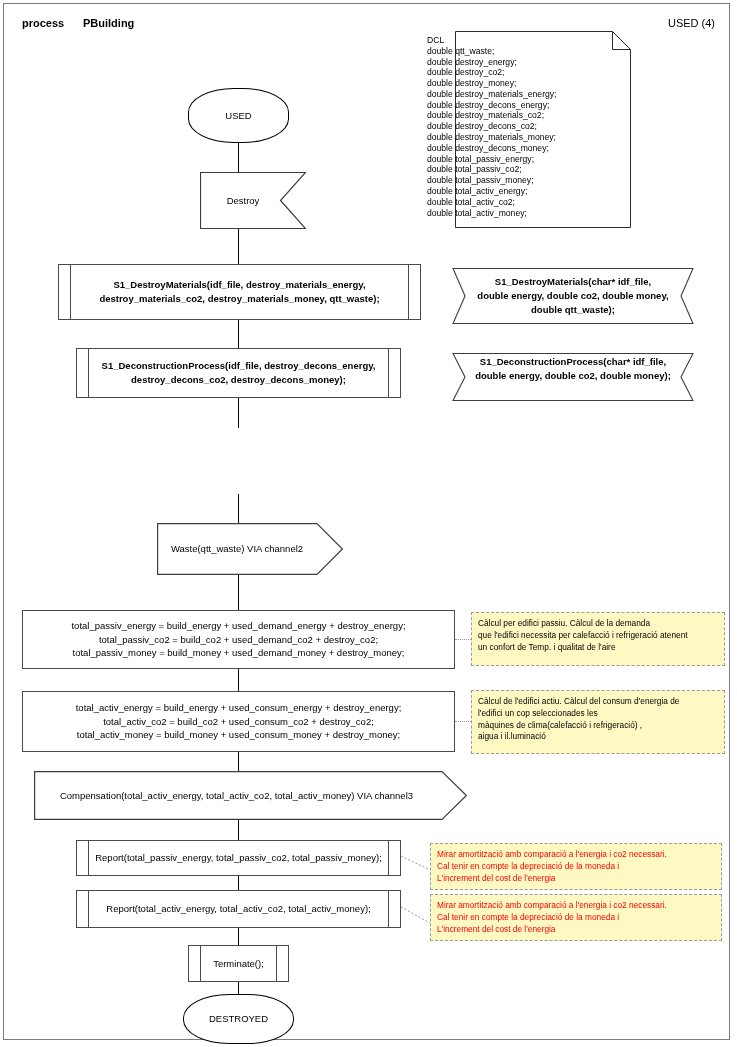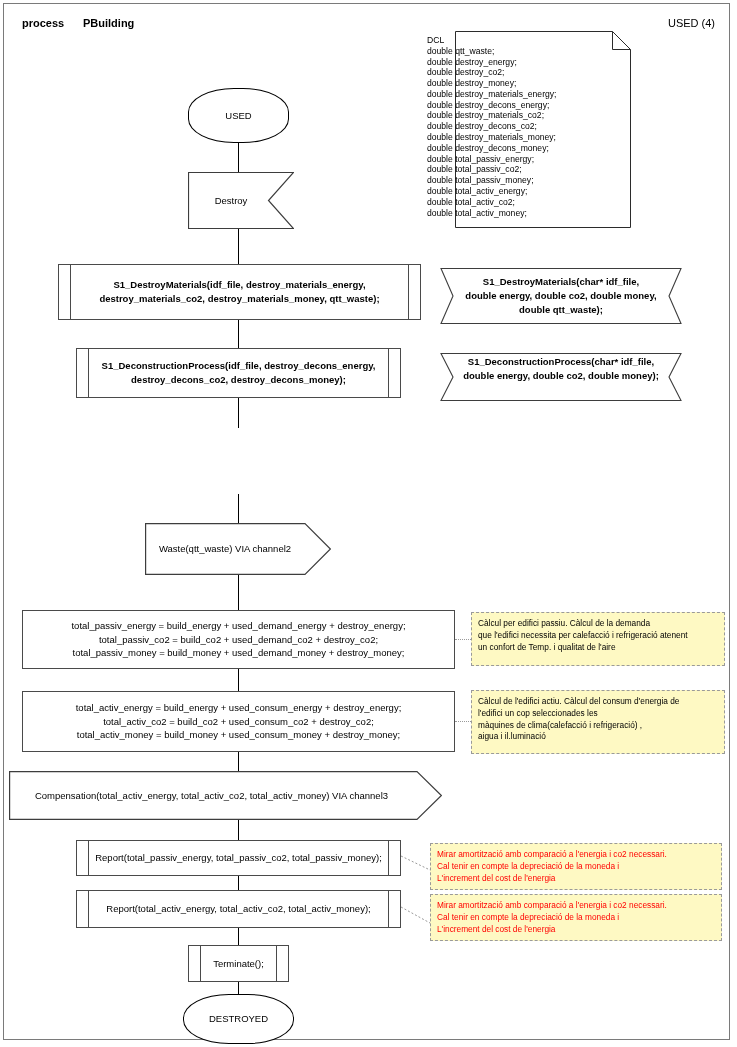--- a/index.html
+++ b/index.html
@@ -63,21 +63,21 @@
     content:"";
     position:absolute;
     top:-1px; bottom:-1px;
     width:0;
     border-left:1px solid #4a4a4a;
   }
   .proc::before{ left:11px; }
   .proc::after{ right:11px; }
 
   
-  .svgnode{ position:absolute; }
+  .svgnode{ position:absolute;margin-left:12px; }
   .svgnode svg{ position:absolute; left:0; top:0; display:block; }
   .svgnode .lbl{
     position:absolute; left:0; top:0; right:0; bottom:0;
     display:flex; align-items:center; justify-content:center;
     text-align:center; font-size:9.5px; line-height:1.45;
     white-space:pre-line; pointer-events:none;
   }
   .svgnode.bold .lbl{ font-weight:bold; }
 
   
@@ -225,21 +225,21 @@
     <span class="txt">total_activ_energy = build_energy + used_consum_energy + destroy_energy;
 total_activ_co2 =  build_co2 + used_consum_co2 + destroy_co2;
 total_activ_money = build_money + used_consum_money + destroy_money;</span>
   </div>
   <div class="dotline" style="left:455px; top:721px; width:16px;"></div>
   <div class="comment" style="left:471px; top:690px; width:254px; height:64px;">Càlcul de l'edifici actiu. Càlcul del consum d'energia de
 l'edifici un cop seleccionades les
 màquines de clima(calefacció i refrigeració) ,
 aigua i il.luminació</div>
 
-  <div class="svgnode" style="left:9px; top:771px; width:433px; height:49px;">
+  <div class="svgnode" style="left:22px; top:771px; width:433px; height:49px;">
     <svg width="433" height="49" viewBox="0 0 433 49">
       <path d="M0.6 0.6 H408 L432.4 24.5 L408 48.4 H0.6 Z" fill="#ffffff" stroke="#3d3d3d" stroke-width="1.2"></path>
     </svg>
     <div class="lbl" style="padding-right:28px;">Compensation(total_activ_energy, total_activ_co2, total_activ_money) VIA channel3</div>
   </div>
 
   <div class="node proc" style="left:76px; top:840px; width:325px; height:36px;">
     <span class="txt">Report(total_passiv_energy, total_passiv_co2, total_passiv_money);</span>
   </div>
   <svg class="slantline" style="left:401px; top:855px; width:30px; height:16px;" width="30" height="16">

